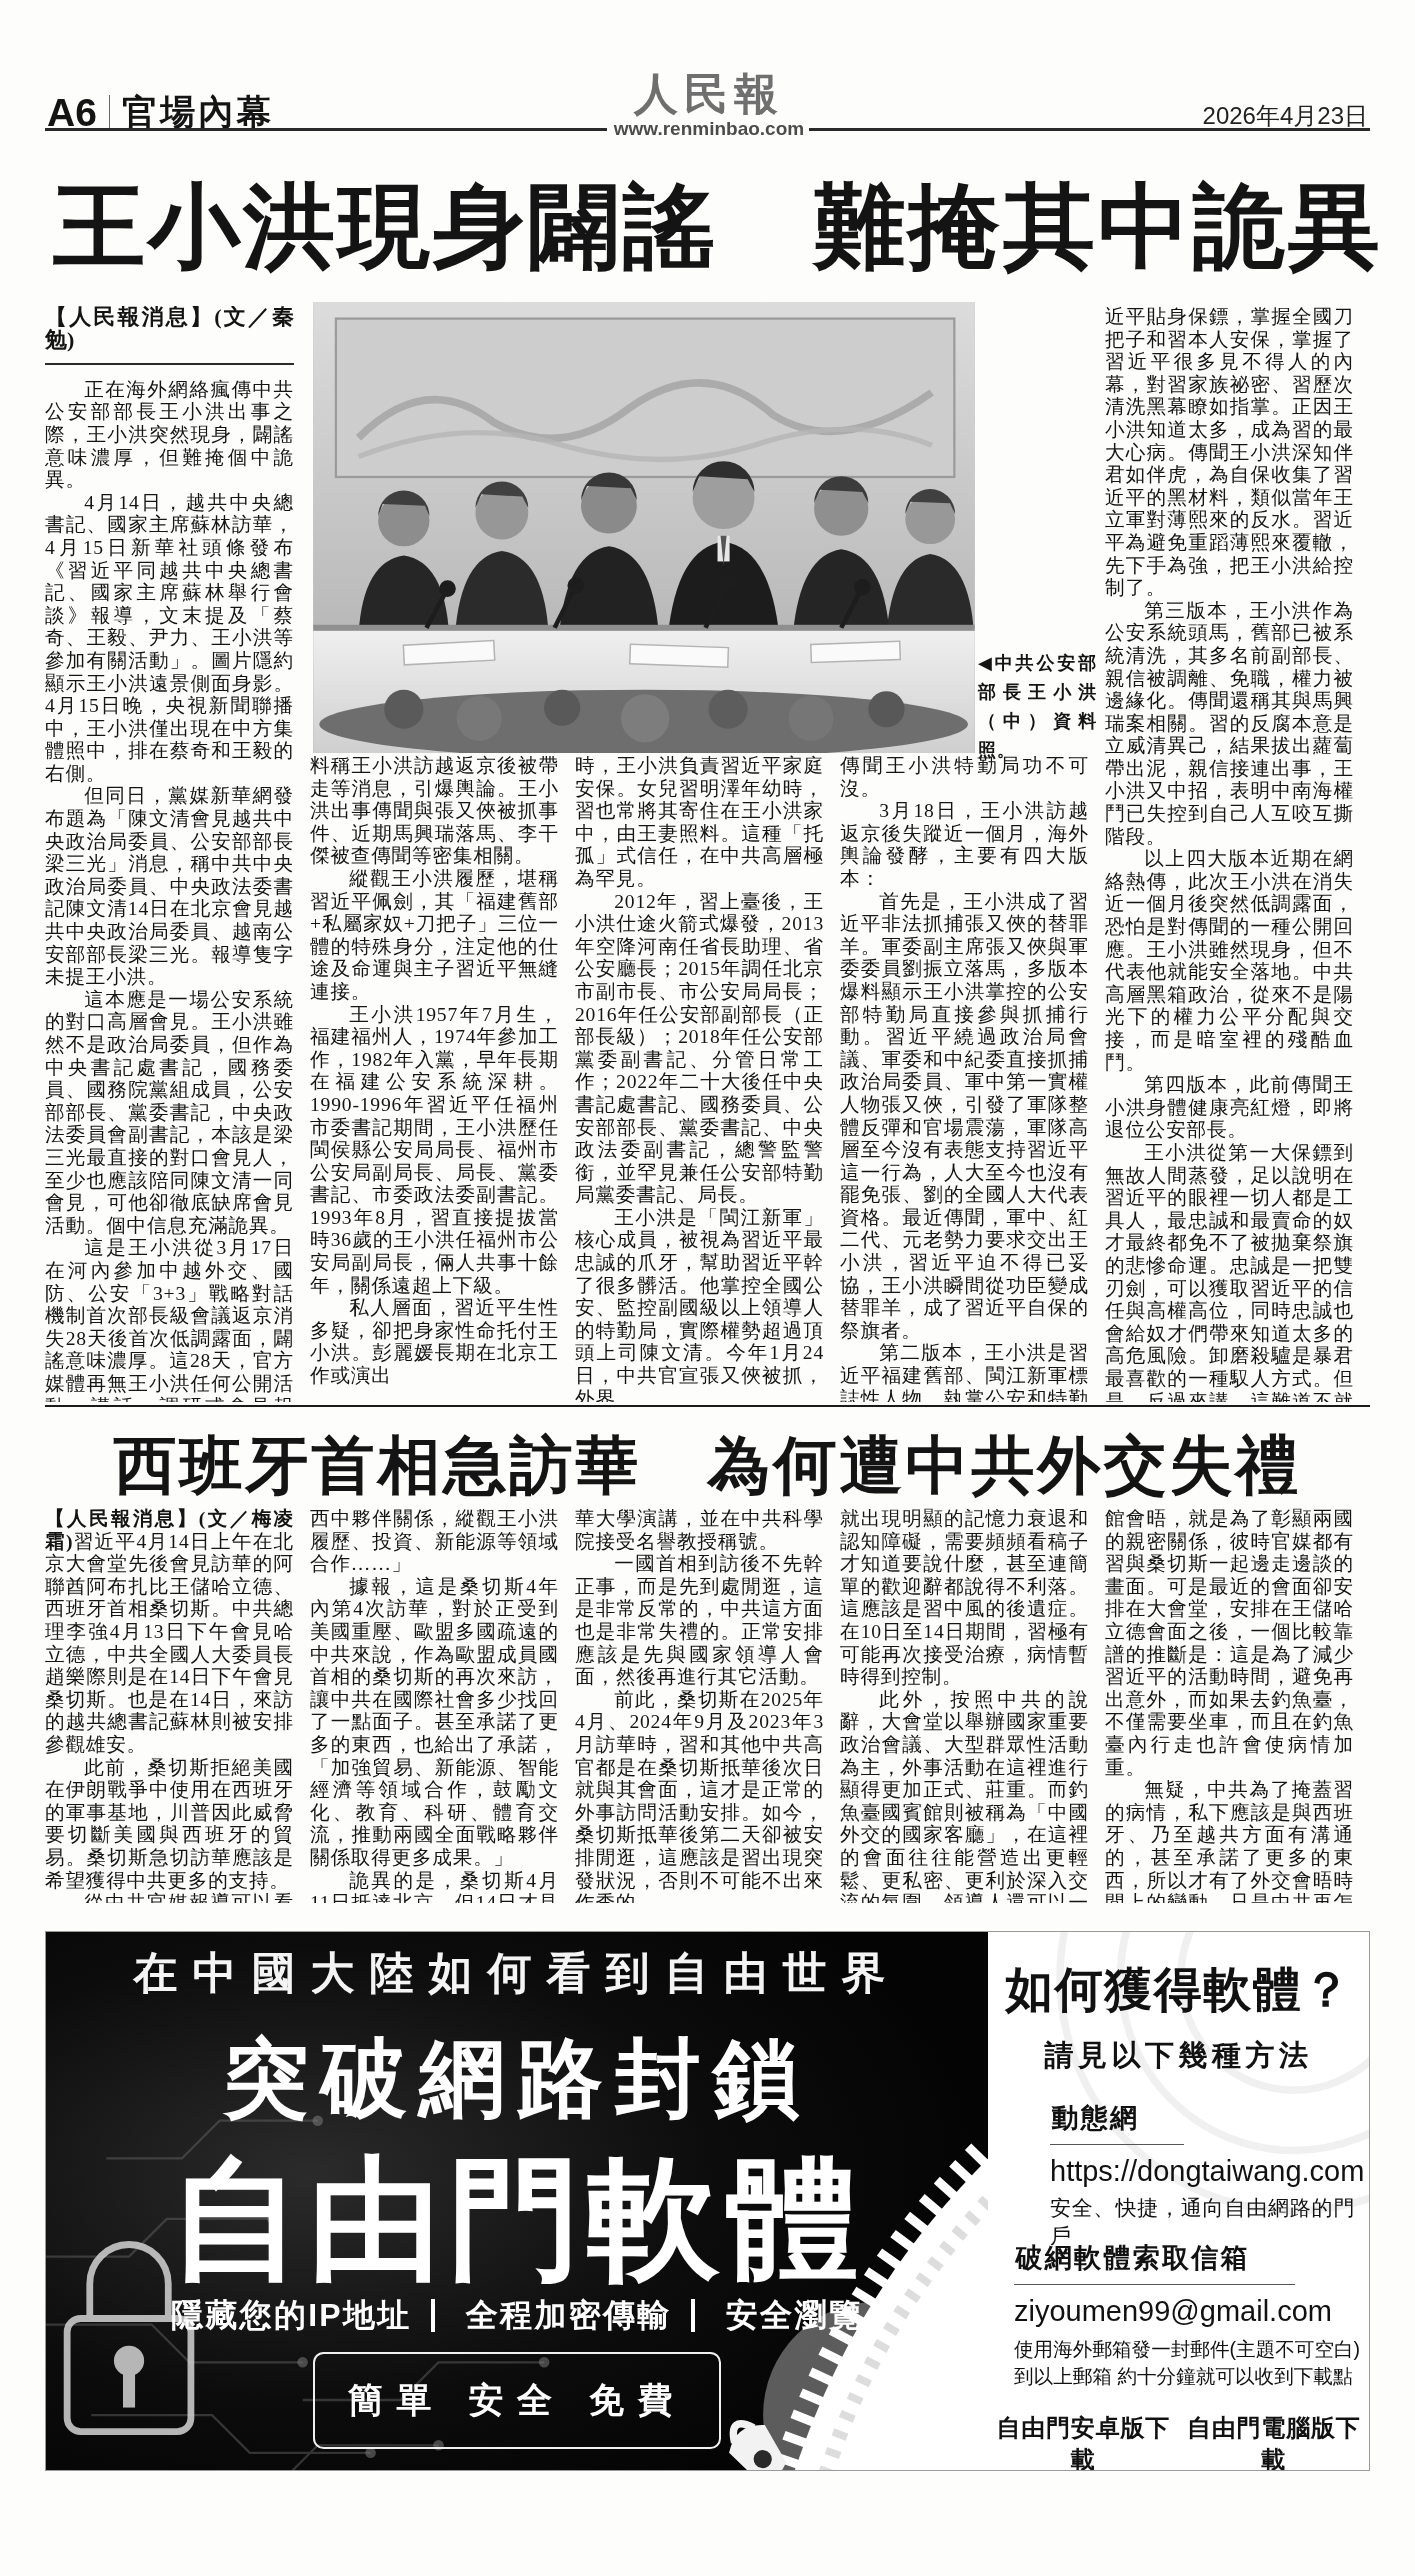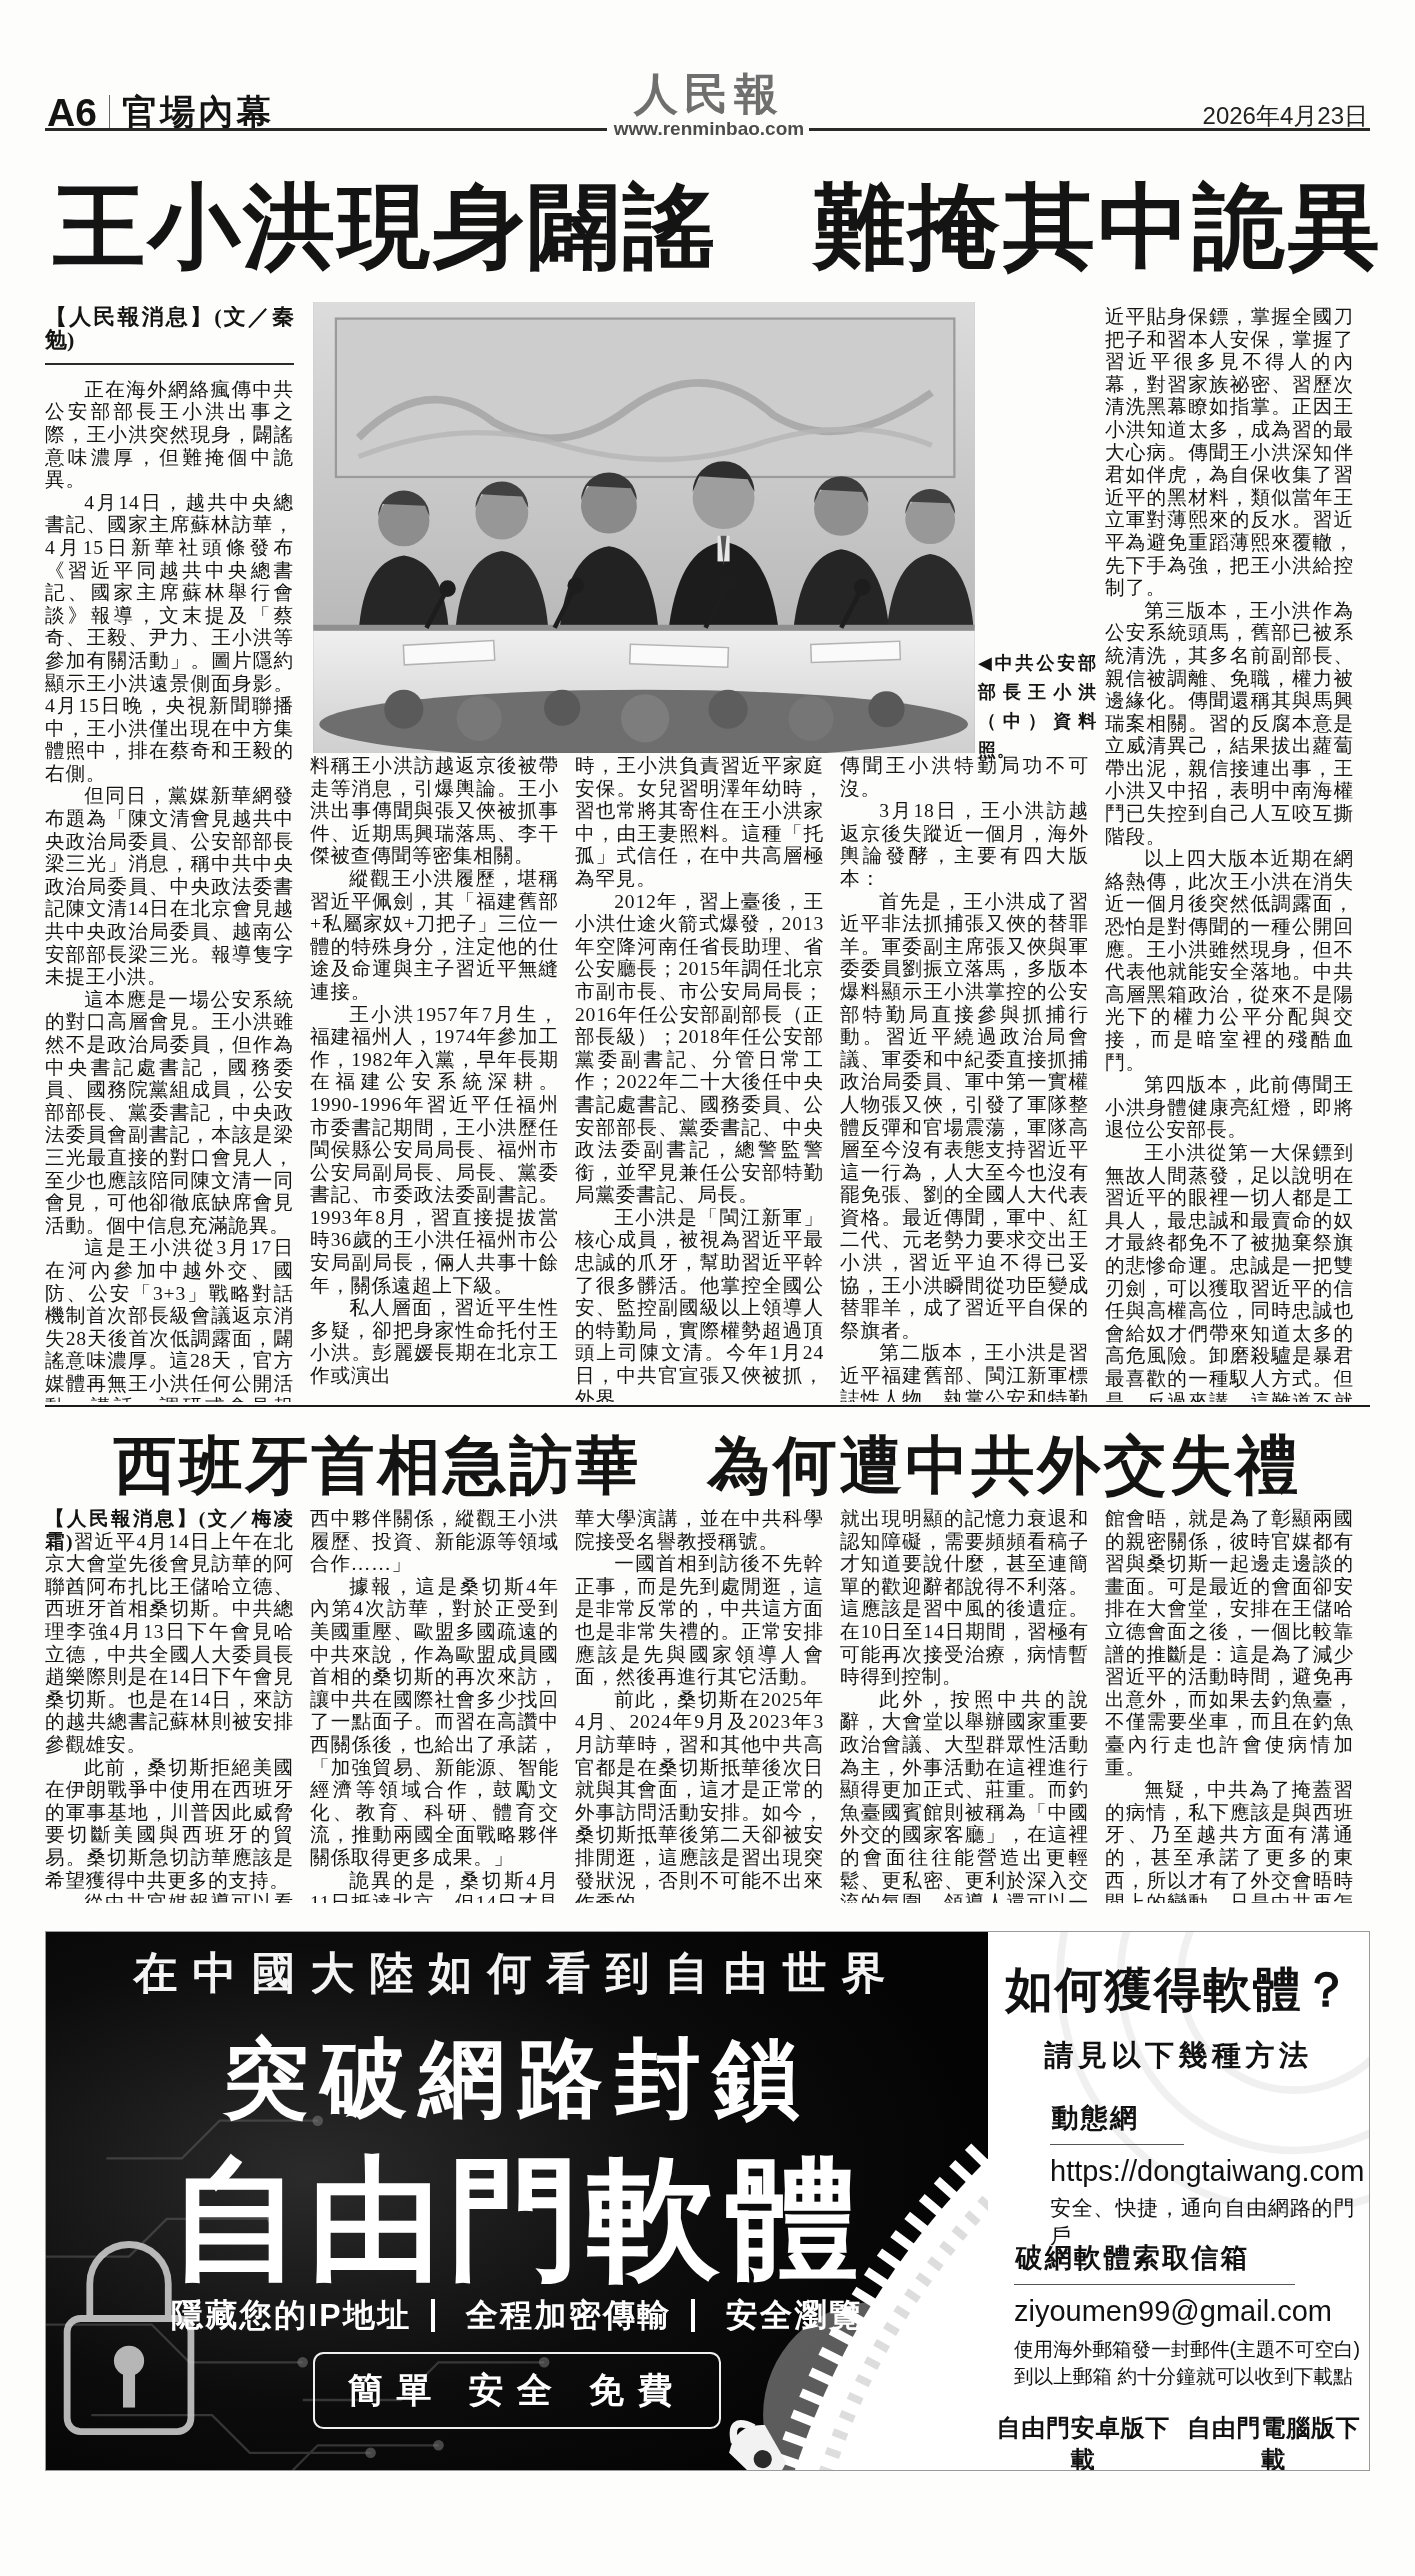--- a/index.html
+++ b/index.html
@@ -61,21 +61,21 @@
   .ad-break{position:absolute;left:0;top:89px;width:100%;text-align:center;color:#ffffff;
       font-size:86px;font-weight:900;letter-spacing:12px;white-space:nowrap;}
   .ad-product{position:absolute;left:0;top:199px;width:100%;text-align:center;color:#ffffff;
       font-size:133px;font-weight:900;letter-spacing:6px;white-space:nowrap;}
   .ad-features{position:absolute;left:0;top:362px;width:100%;text-align:center;color:#fff;
       font-size:32px;font-weight:bold;letter-spacing:2.3px;}
   .ad-features .feat{padding:0 19.6px;}
   .ad-features .bar{display:inline-block;width:3.8px;height:33px;background:#fff;vertical-align:-6px;}
   .ad-badge-row{position:absolute;left:0;top:420px;width:100%;text-align:center;}
   .ad-badge{display:inline-block;border:2.3px solid #f0f0f0;border-radius:10.6px;color:#fff;
-      font-size:35px;font-weight:bold;letter-spacing:13.6px;padding:13px 33px;}
+      font-size:35px;font-weight:bold;letter-spacing:13.6px;padding:23px 33px;}
   .ad-white{position:absolute;left:942px;right:0;top:0;bottom:0;background:#fff;overflow:hidden;color:#111;}
   .ad-white .arcs{position:absolute;right:-91px;top:-106px;opacity:.5;}
   .aw-title{position:absolute;left:0;top:26px;width:100%;text-align:center;
       font-size:48px;font-weight:900;letter-spacing:1.5px;}
   .aw-sub{position:absolute;left:0;top:104px;width:100%;text-align:center;
       font-size:29px;font-weight:bold;letter-spacing:4.5px;}
   .aw-sec1{position:absolute;left:26px;top:168px;margin-left:36px;}
   .aw-sec2{position:absolute;left:26px;top:308px;}
   .aw-h{font-size:27px;font-weight:900;letter-spacing:2.3px;border-bottom:1.5px solid #555;
       padding:0 45px 7.5px 1.5px;display:inline-block;}
@@ -244,21 +244,21 @@
   <section>
     <div class="col a2c c1">
       <p class="para noindent"><b class="inline-byline">【人民報消息】(文／梅凌霜)</b><span>習近平4月14日上午在北京大會堂先後會見訪華的阿聯酋阿布扎比王儲哈立德、西班牙首相桑切斯。中共總理李強4月13日下午會見哈立德，中共全國人大委員長趙樂際則是在14日下午會見桑切斯。也是在14日，來訪的越共總書記蘇林則被安排參觀雄安。</span></p>
       <div>
           <p class="para">此前，桑切斯拒絕美國在伊朗戰爭中使用在西班牙的軍事基地，川普因此威脅要切斷美國與西班牙的貿易。桑切斯急切訪華應該是希望獲得中共更多的支持。</p>
           <p class="para">從中共官媒報導可以看出桑切斯的想法，桑切斯表示，「西班牙高度重視中國的大國地位，堅定致力於發展具有戰略定力的</p>
         </div>
     </div>
     <div class="col a2c c2">
         <p class="para noindent">西中夥伴關係，縱觀王小洪履歷、投資、新能源等領域合作……」</p>
-        <p class="para">據報，這是桑切斯4年內第4次訪華，對於正受到美國重壓、歐盟多國疏遠的中共來說，作為歐盟成員國首相的桑切斯的再次來訪，讓中共在國際社會多少找回了一點面子。而習在高讚中西關係後，也給出了承諾，「加強貿易、新能源、智能經濟等領域合作，鼓勵文化、教育、科研、體育交流，推動兩國全面戰略夥伴關係取得更多成果。」</p>
+        <p class="para">據報，這是桑切斯4年內第4次訪華，對於正受到美國重壓、歐盟多國疏遠的中共來說，作為歐盟成員國首相的桑切斯的再次來訪，讓中共在國際社會多少找回了一點面子。甚至承諾了更多的東西，也給出了承諾，「加強貿易、新能源、智能經濟等領域合作，鼓勵文化、教育、科研、體育交流，推動兩國全面戰略夥伴關係取得更多成果。」</p>
         <p class="para">詭異的是，桑切斯4月11日抵達北京，但14日才見到習近平，15日離華當天才與李強會面。而在12日，桑切斯出現在鼓樓、頤和園和什剎海，13日在清</p>
       </div>
     <div class="col a2c c3">
         <p class="para noindent">華大學演講，並在中共科學院接受名譽教授稱號。</p>
         <p class="para">一國首相到訪後不先幹正事，而是先到處閒逛，這是非常反常的，中共這方面也是非常失禮的。正常安排應該是先與國家領導人會面，然後再進行其它活動。</p>
         <p class="para">前此，桑切斯在2025年4月、2024年9月及2023年3月訪華時，習和其他中共高官都是在桑切斯抵華後次日就與其會面，這才是正常的外事訪問活動安排。如今，桑切斯抵華後第二天卻被安排閒逛，這應該是習出現突發狀況，否則不可能不出來作秀的。</p>
       </div>
     <div class="col a2c c4">
         <p class="para noindent">就出現明顯的記憶力衰退和認知障礙，需要頻頻看稿子才知道要說什麼，甚至連簡單的歡迎辭都說得不利落。這應該是習中風的後遺症。在10日至14日期間，習極有可能再次接受治療，病情暫時得到控制。</p>
         <p class="para">此外，按照中共的說辭，大會堂以舉辦國家重要政治會議、大型群眾性活動為主，外事活動在這裡進行顯得更加正式、莊重。而釣魚臺國賓館則被稱為「中國外交的國家客廳」，在這裡的會面往往能營造出更輕鬆、更私密、更利於深入交流的氛圍，領導人還可以一起散散步。</p>

